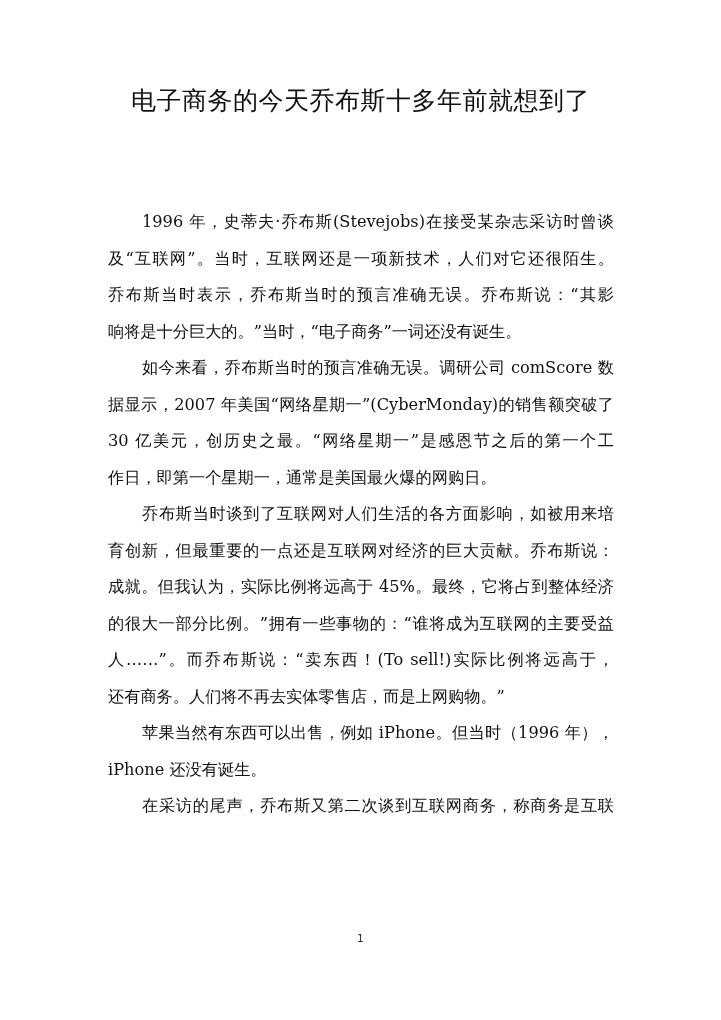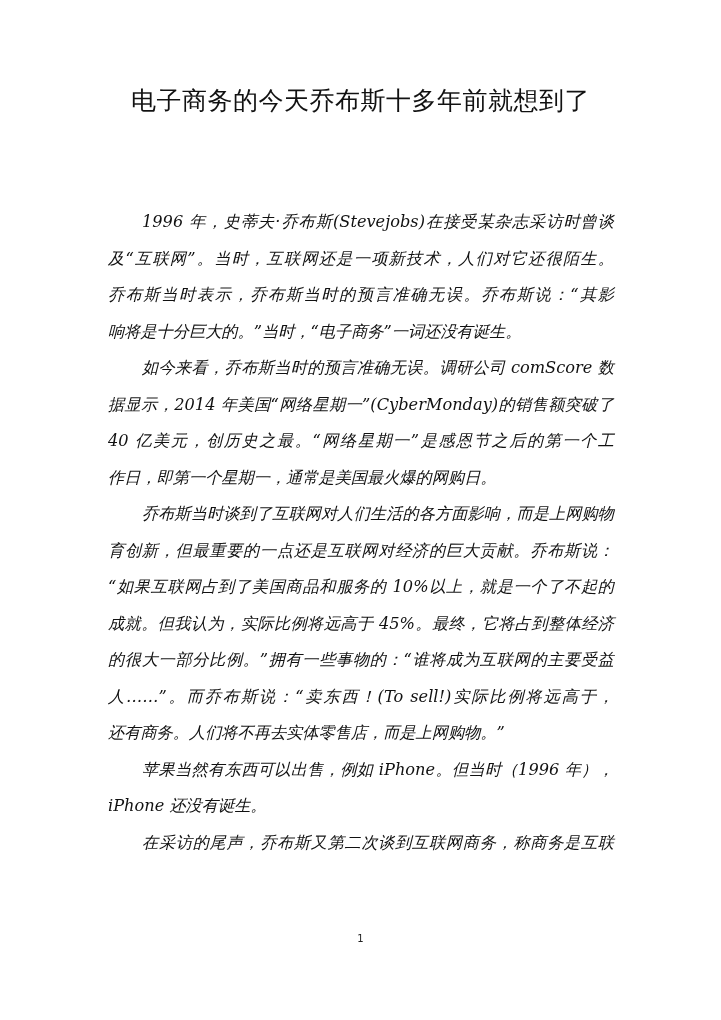--- a/index.html
+++ b/index.html
@@ -31,21 +31,20 @@
       font-size: 25px;
       letter-spacing: 0.5px;
       color: #111;
       white-space: nowrap;
     }
     .body-text {
       position: absolute;
       left: 108px;
       top: 204px;
       width: 506px;
-      font-style: italic;
     }
     .line {
       height: 36.5px;
       line-height: 36.5px;
       font-size: 16.2px;
       white-space: nowrap;
       text-align: justify;
       text-align-last: justify;
       overflow: visible;
     }
@@ -72,26 +71,25 @@
 
 <div class="page">
   <div class="title">电子商务的今天乔布斯十多年前就想到了</div>
 
   <div class="body-text">
     <div class="line indent">1996 年，史蒂夫·乔布斯(Stevejobs)在接受某杂志采访时曾谈</div>
     <div class="line">及“互联网”。当时，互联网还是一项新技术，人们对它还很陌生。</div>
     <div class="line">乔布斯当时表示，乔布斯当时的预言准确无误。乔布斯说：“其影</div>
     <div class="line last">响将是十分巨大的。”当时，“电子商务”一词还没有诞生。</div>
     <div class="line indent">如今来看，乔布斯当时的预言准确无误。调研公司 comScore 数</div>
-    <div class="line">据显示，2014 年美国“网络星期一”(CyberMonday)的销售额突破了</div>
-    <div class="line">40 亿美元，创历史之最。“网络星期一”是感恩节之后的第一个工</div>
+    <div class="line">据显示，2007 年美国“网络星期一”(CyberMonday)的销售额突破了</div>
+    <div class="line">30 亿美元，创历史之最。“网络星期一”是感恩节之后的第一个工</div>
     <div class="line last">作日，即第一个星期一，通常是美国最火爆的网购日。</div>
-    <div class="line indent">乔布斯当时谈到了互联网对人们生活的各方面影响，而是上网购物</div>
+    <div class="line indent">乔布斯当时谈到了互联网对人们生活的各方面影响，如被用来培</div>
     <div class="line">育创新，但最重要的一点还是互联网对经济的巨大贡献。乔布斯说：</div>
-    <div class="line">“如果互联网占到了美国商品和服务的 10%以上，就是一个了不起的</div>
     <div class="line">成就。但我认为，实际比例将远高于 45%。最终，它将占到整体经济</div>
     <div class="line">的很大一部分比例。”拥有一些事物的：“谁将成为互联网的主要受益</div>
     <div class="line">人……”。而乔布斯说：“卖东西！(To sell!)实际比例将远高于，</div>
     <div class="line last">还有商务。人们将不再去实体零售店，而是上网购物。”</div>
     <div class="line indent">苹果当然有东西可以出售，例如 iPhone。但当时（1996 年），</div>
     <div class="line last">iPhone 还没有诞生。</div>
     <div class="line indent">在采访的尾声，乔布斯又第二次谈到互联网商务，称商务是互联</div>
   </div>
 
   <div class="page-number">1</div>

